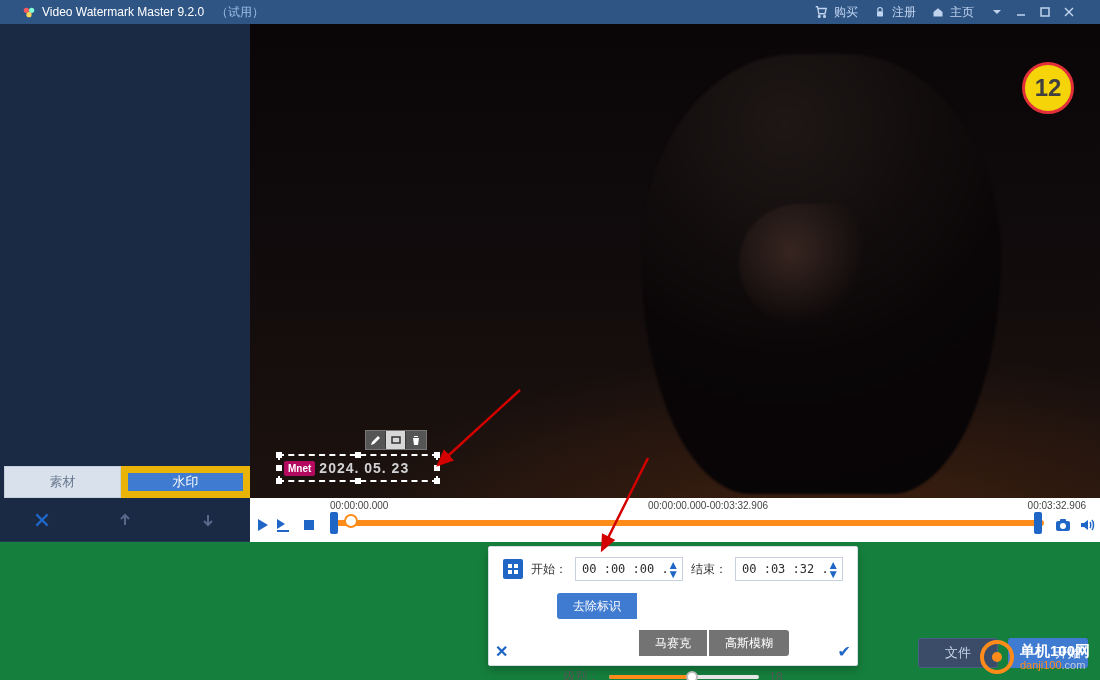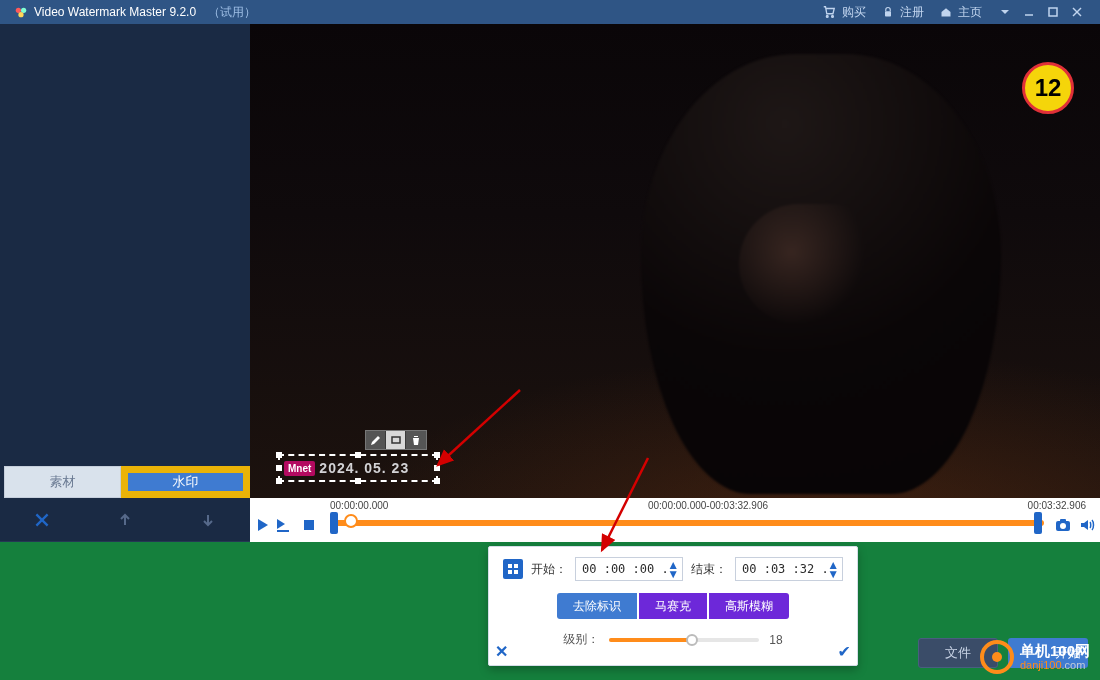--- a/index.html
+++ b/index.html
@@ -1,19 +1,19 @@
 <!DOCTYPE html>
 <html><head>
 <meta charset="utf-8">
 <style>
   * { box-sizing: border-box; margin: 0; padding: 0; font-family: "Microsoft YaHei", Arial, sans-serif; }
   body { width: 1100px; height: 680px; overflow: hidden; background: #0d1a2e; position: relative; }
 
   
-  .titlebar { height: 24px; background: #2f5585; display: flex; align-items: center; padding: 0 14px; color: #fff; font-size: 12px; }
+  .titlebar { height: 24px; background: #2f5585; display: flex; align-items: center; padding: 0 22px; color: #fff; font-size: 12px; }
   .titlebar .logo { width: 14px; height: 14px; margin-right: 6px; }
   .titlebar .title { color: #ffffff; margin-right: 4px; }
   .titlebar .trial { color: #9fbfe6; margin-left: 8px; }
   .titlebar .spacer { flex: 1; }
   .titlebar .tbtn { display: flex; align-items: center; gap: 6px; color: #c0d4ee; margin: 0 8px; font-size: 12px; cursor: pointer; }
   .titlebar .wbtn { width: 18px; height: 18px; display:flex; align-items:center; justify-content:center; color:#c0d4ee; margin-left:6px; cursor:pointer; }
   .titlebar svg { display:block; }
 
   
   .main { display: flex; height: 474px; background:#1a2a44; }
@@ -21,21 +21,21 @@
   .sidebar .tabs { position: absolute; bottom: 0; left: 4px; right: 0; display: flex; height: 32px; }
   .sidebar .tab { flex:1; display:flex; align-items:center; justify-content:center; font-size:13px; cursor:pointer; }
   .sidebar .tab.inactive { background:#d9e2ec; border:1px solid #c5cedb; color:#6a7a92; }
   .sidebar .tab.active { background:#3f7bd1; border:7px solid #eab308; color:#ffffff; }
 
   .preview { flex:1; position:relative; background: linear-gradient(180deg,#0a0608 0%, #0f0a0c 40%, #1c120e 100%); overflow:hidden; }
   .scene-floor { position:absolute; left:0; right:0; bottom:0; height:180px; background: radial-gradient(ellipse at 70% 120%, rgba(130,60,20,0.35), transparent 60%); }
   .figure { position:absolute; left:46%; top:30px; width:360px; height:440px; background: radial-gradient(circle at 40% 16%, #1e1716 0%, #0a0607 55%, #080506 100%); border-radius: 170px 170px 120px 120px / 220px 220px 260px 260px; filter: blur(1px); }
   .figure::after{ content:""; position:absolute; left:98px; top:150px; width:150px; height:120px; background: radial-gradient(circle at 35% 40%, rgba(90,60,50,0.5), transparent 60%); border-radius:60px; }
 
-  .rating-badge { position:absolute; top:38px; right:26px; width:52px; height:52px; background:#f5d50a; border:3px solid #e03038; border-radius:50%; display:flex; align-items:center; justify-content:center; font-weight:900; color:#000000; font-size:24px; }
+  .rating-badge { position:absolute; top:38px; right:26px; width:52px; height:52px; background:#f5d50a; border:3px solid #e03038; border-radius:50%; display:flex; align-items:center; justify-content:center; font-weight:900; color:#404040; font-size:24px; }
 
   
   .wm-sel { position:absolute; left:28px; bottom:16px; width:160px; height:28px; border:2px dashed #fff; display:flex; align-items:center; gap:4px; padding:2px 4px; }
   .wm-sel .mnet { background:#b30a60; color:#fff; font-size:10px; font-weight:bold; padding:2px 4px; border-radius:2px; }
   .wm-sel .date { color:#d2d2d5; font-size:14px; font-weight:bold; letter-spacing:1px; }
   .wm-handle { position:absolute; width:6px; height:6px; background:#fff; }
   .wm-handle.tl{ left:-4px; top:-4px;} .wm-handle.tr{ right:-4px; top:-4px;}
   .wm-handle.bl{ left:-4px; bottom:-4px;} .wm-handle.br{ right:-4px; bottom:-4px;}
   .wm-handle.t{ left:50%; margin-left:-3px; top:-4px;} .wm-handle.b{ left:50%; margin-left:-3px; bottom:-4px;}
   .wm-handle.l{ top:50%; margin-top:-3px; left:-4px;} .wm-handle.r{ top:50%; margin-top:-3px; right:-4px;}
@@ -78,21 +78,21 @@
   .settings-card { position:absolute; left:488px; top:546px; width:370px; height:120px; background:#fff; border:1px solid #d5dde8; box-shadow:0 4px 10px rgba(0,0,0,0.25); border-radius:2px; padding:10px 14px; }
   .row1 { display:flex; align-items:center; gap:8px; font-size:12px; color:#333; }
   .row1 .icon-box { width:20px; height:20px; background:#2066c7; border-radius:2px; display:flex; align-items:center; justify-content:center; }
   .row1 .spin { flex:1; height:24px; border:1px solid #c8d0dd; display:flex; align-items:center; padding:0 2px 0 6px; }
   .row1 .spin input { border:none; outline:none; width:100%; font-size:12px; font-family:monospace; color:#2b2b2b; }
   .row1 .spin .arrows { width:16px; height:20px; display:flex; flex-direction:column; justify-content:center; gap:0; }
   .row1 .spin .arrows div{ height:9px; display:flex; align-items:center; justify-content:center; color:#2066c7; font-size:12px; line-height:1;}
   .method-row { margin-top:12px; display:flex; gap:2px; justify-content:center; }
   .method-btn { height:26px; padding:0 16px; font-size:12px; color:#fff; display:flex; align-items:center; cursor:pointer; }
   .method-btn.active { background:#3f7bd1; border-radius:3px 0 0 3px; }
-  .method-btn.inactive { background:#6d28d9; }
+  .method-btn.inactive { background:#737373;margin-top:37px; }
   .method-btn:last-child { border-radius:0 3px 3px 0; }
   .level-row { margin-top:12px; display:flex; align-items:center; gap:10px; font-size:12px; color:#555; justify-content:center; }
   .slider { position:relative; width:150px; height:4px; background:#e6e6e6; border-radius:2px; }
   .slider .fill { position:absolute; left:0; top:0; height:4px; background:#ff8c1a; border-radius:2px; }
   .slider .thumb { position:absolute; top:-4px; width:12px; height:12px; border-radius:50%; background:#fff; border:2px solid #bbb; }
   .card-x { position:absolute; left:6px; bottom:4px; color:#2066c7; font-size:16px; font-weight:bold; cursor:pointer; }
   .card-v { position:absolute; right:6px; bottom:4px; color:#2066c7; font-size:16px; cursor:pointer; }
 
   
   .arrow { position:absolute; pointer-events:none; }

